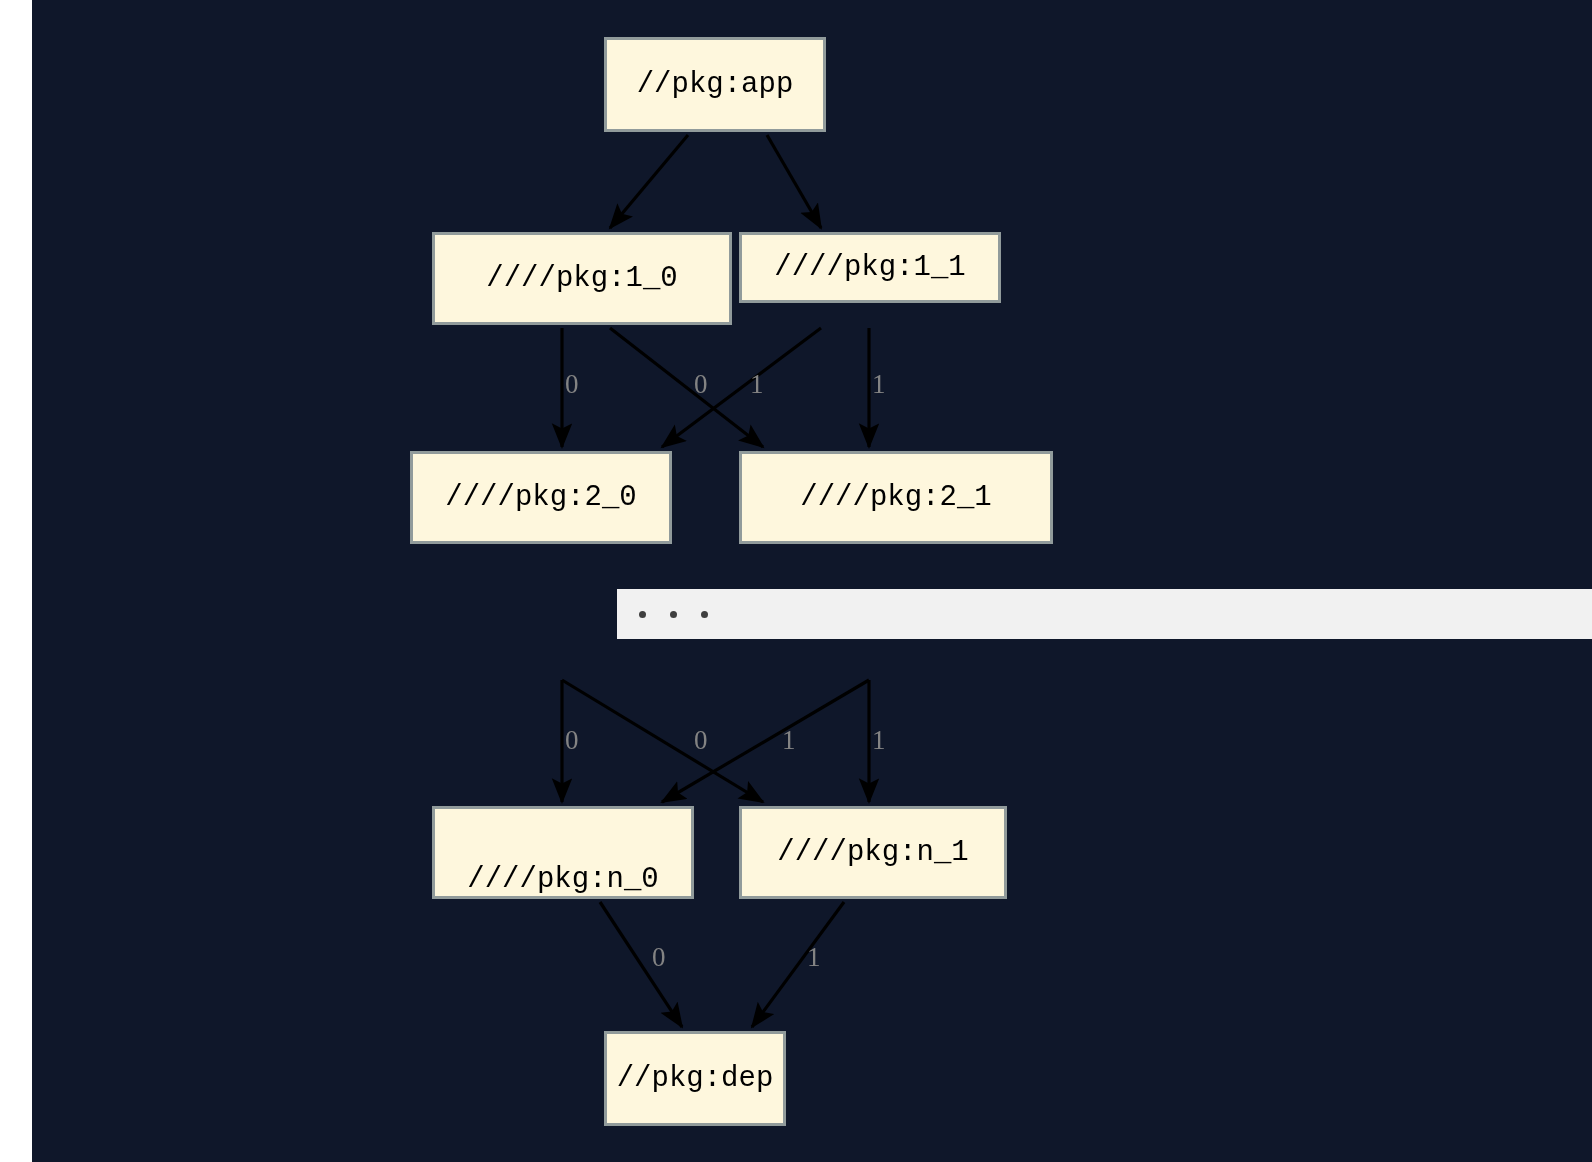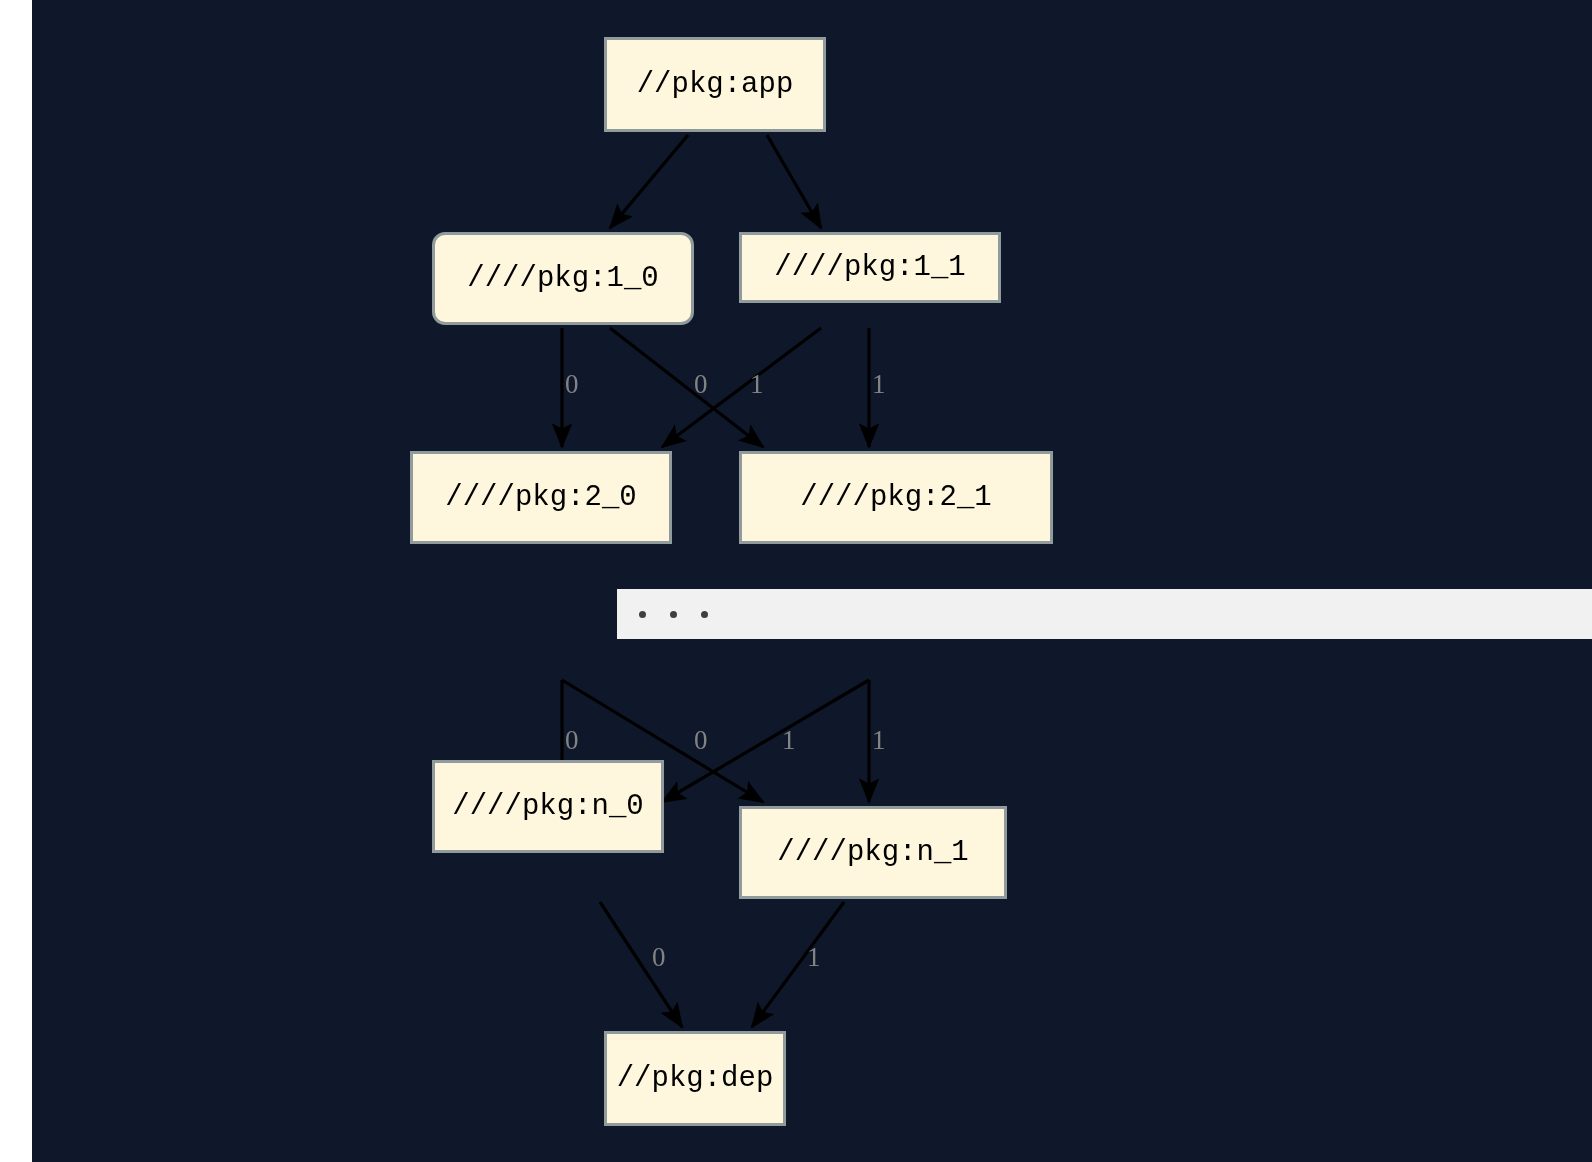--- a/index.html
+++ b/index.html
@@ -90,33 +90,33 @@
         <line x1="837" y1="680" x2="837" y2="802" stroke="#000000" stroke-width="3.2" marker-end="url(#arrowhead)"></line>
         <line x1="568" y1="902" x2="650" y2="1027" stroke="#000000" stroke-width="3.2" marker-end="url(#arrowhead)"></line>
         <line x1="812" y1="902" x2="720" y2="1027" stroke="#000000" stroke-width="3.2" marker-end="url(#arrowhead)"></line>
       </g>
   </svg>
 
   <div id="nodes-group">
       <div class="node-box" style="left: 572px; top: 37px; width: 222px; height: 95px; background: rgb(254, 247, 221); border-color: rgb(145, 155, 155);">
         <span>//pkg:app</span>
       </div>
-      <div class="node-box" style="left: 400px; top: 232px; width: 262px; height: 93px; background: rgb(254, 247, 221); border-color: rgb(145, 155, 155); border-radius: 13px;">
+      <div class="node-box" style="left: 400px; top: 232px; width: 300px; height: 93px; background: rgb(254, 247, 221); border-color: rgb(145, 155, 155);">
         <span>////pkg:1_0</span>
       </div>
       <div class="node-box" style="left: 707px; top: 232px; width: 262px; height: 71px; background: rgb(254, 247, 221); border-color: rgb(145, 155, 155);">
         <span>////pkg:1_1</span>
       </div>
       <div class="node-box" style="left: 378px; top: 451px; width: 262px; height: 93px; background: rgb(254, 247, 221); border-color: rgb(145, 155, 155);">
         <span>////pkg:2_0</span>
       </div>
       <div class="node-box" style="left: 707px; top: 451px; width: 314px; height: 93px; background: rgb(254, 247, 221); border-color: rgb(145, 155, 155);">
         <span>////pkg:2_1</span>
       </div>
-      <div class="node-box" style="left: 400px; top: 760px; width: 232px; height: 93px; background: rgb(254, 247, 221); border-color: rgb(145, 155, 155);">
+      <div class="node-box" style="left: 400px; top: 806px; width: 262px; height: 93px; background: rgb(254, 247, 221); border-color: rgb(145, 155, 155); align-items: flex-end;">
         <span>////pkg:n_0</span>
       </div>
       <div class="node-box" style="left: 707px; top: 806px; width: 268px; height: 93px; background: rgb(254, 247, 221); border-color: rgb(145, 155, 155);">
         <span>////pkg:n_1</span>
       </div>
       <div class="node-box" style="left: 572px; top: 1031px; width: 182px; height: 95px; background: rgb(254, 247, 221); border-color: rgb(145, 155, 155);">
         <span>//pkg:dep</span>
       </div>
     </div>
 

